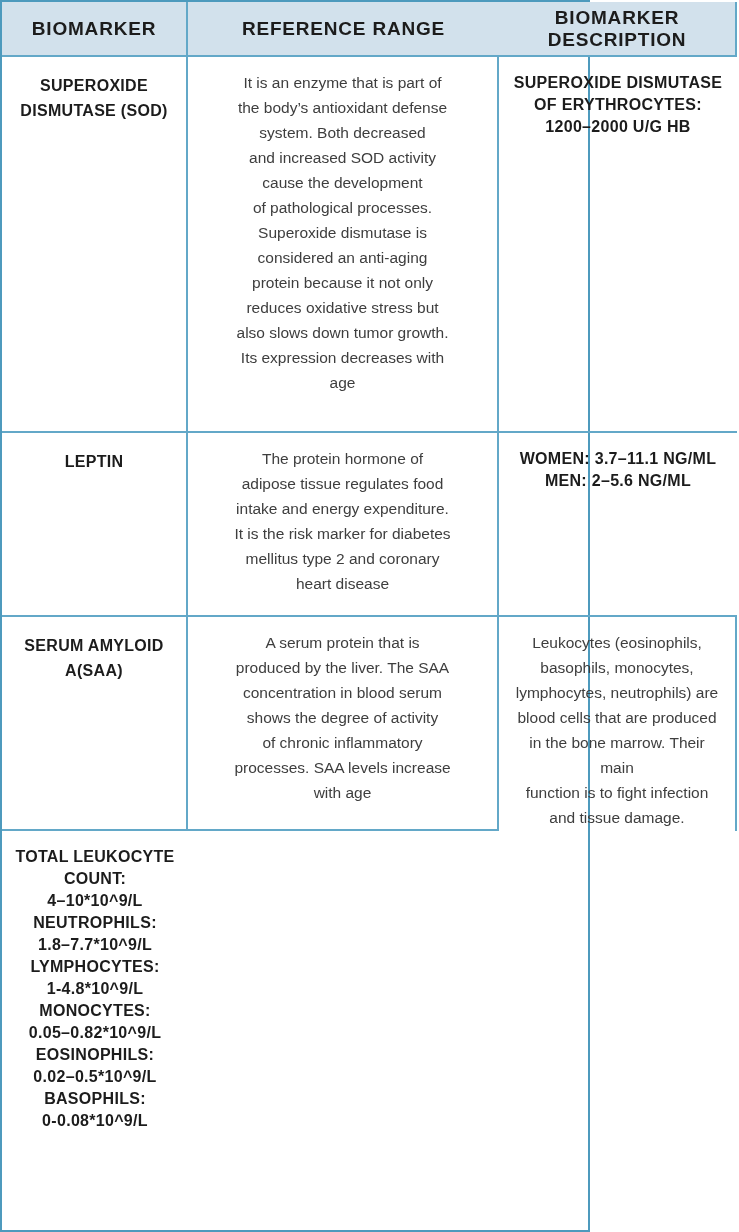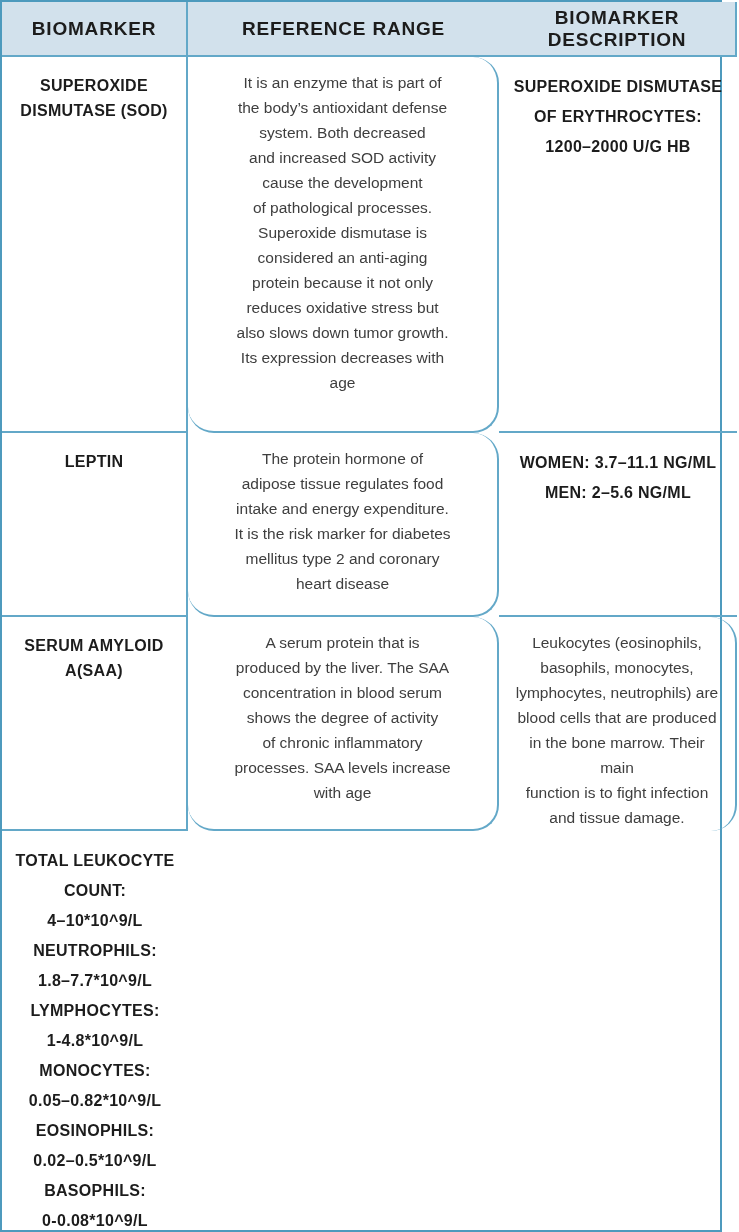--- a/index.html
+++ b/index.html
@@ -1,21 +1,21 @@
 <!DOCTYPE html>
 <html><head>
 <meta charset="utf-8">
 <style>
   html, body {
     margin: 0;
     padding: 0;
     background: #ffffff;
   }
   .biomarker-table {
-    width: 722px;
+    width: 590px;
     height: 1232px;
     box-sizing: border-box;
     border: 2px solid #4d9abd;
     display: grid;
     grid-template-columns: 186px 311px 238px;
     grid-template-rows: 55px 376px 184px 214px 399px;
     background: #ffffff;
     font-family: "Liberation Sans", sans-serif;
   }
   .cell {
@@ -52,29 +52,28 @@
     text-transform: uppercase;
   }
 
   .desc-cell {
     padding: 13px 12px 12px 12px;
     font-weight: 400;
     font-size: 15.5px;
     line-height: 25px;
     color: #3e3e3e;
     white-space: pre-line;
-    border-radius: 26px;
   }
 
   .range-cell {
     padding: 15px 8px 10px 8px;
     font-stretch: condensed;
     font-weight: 700;
     font-size: 16px;
-    line-height: 30px;
+    line-height: 22px;
     letter-spacing: 0.3px;
     color: #1c1c1c;
     text-transform: uppercase;
     white-space: pre-line;
   }
 </style>
 </head>
 <body>
 
 <div class="biomarker-table">

